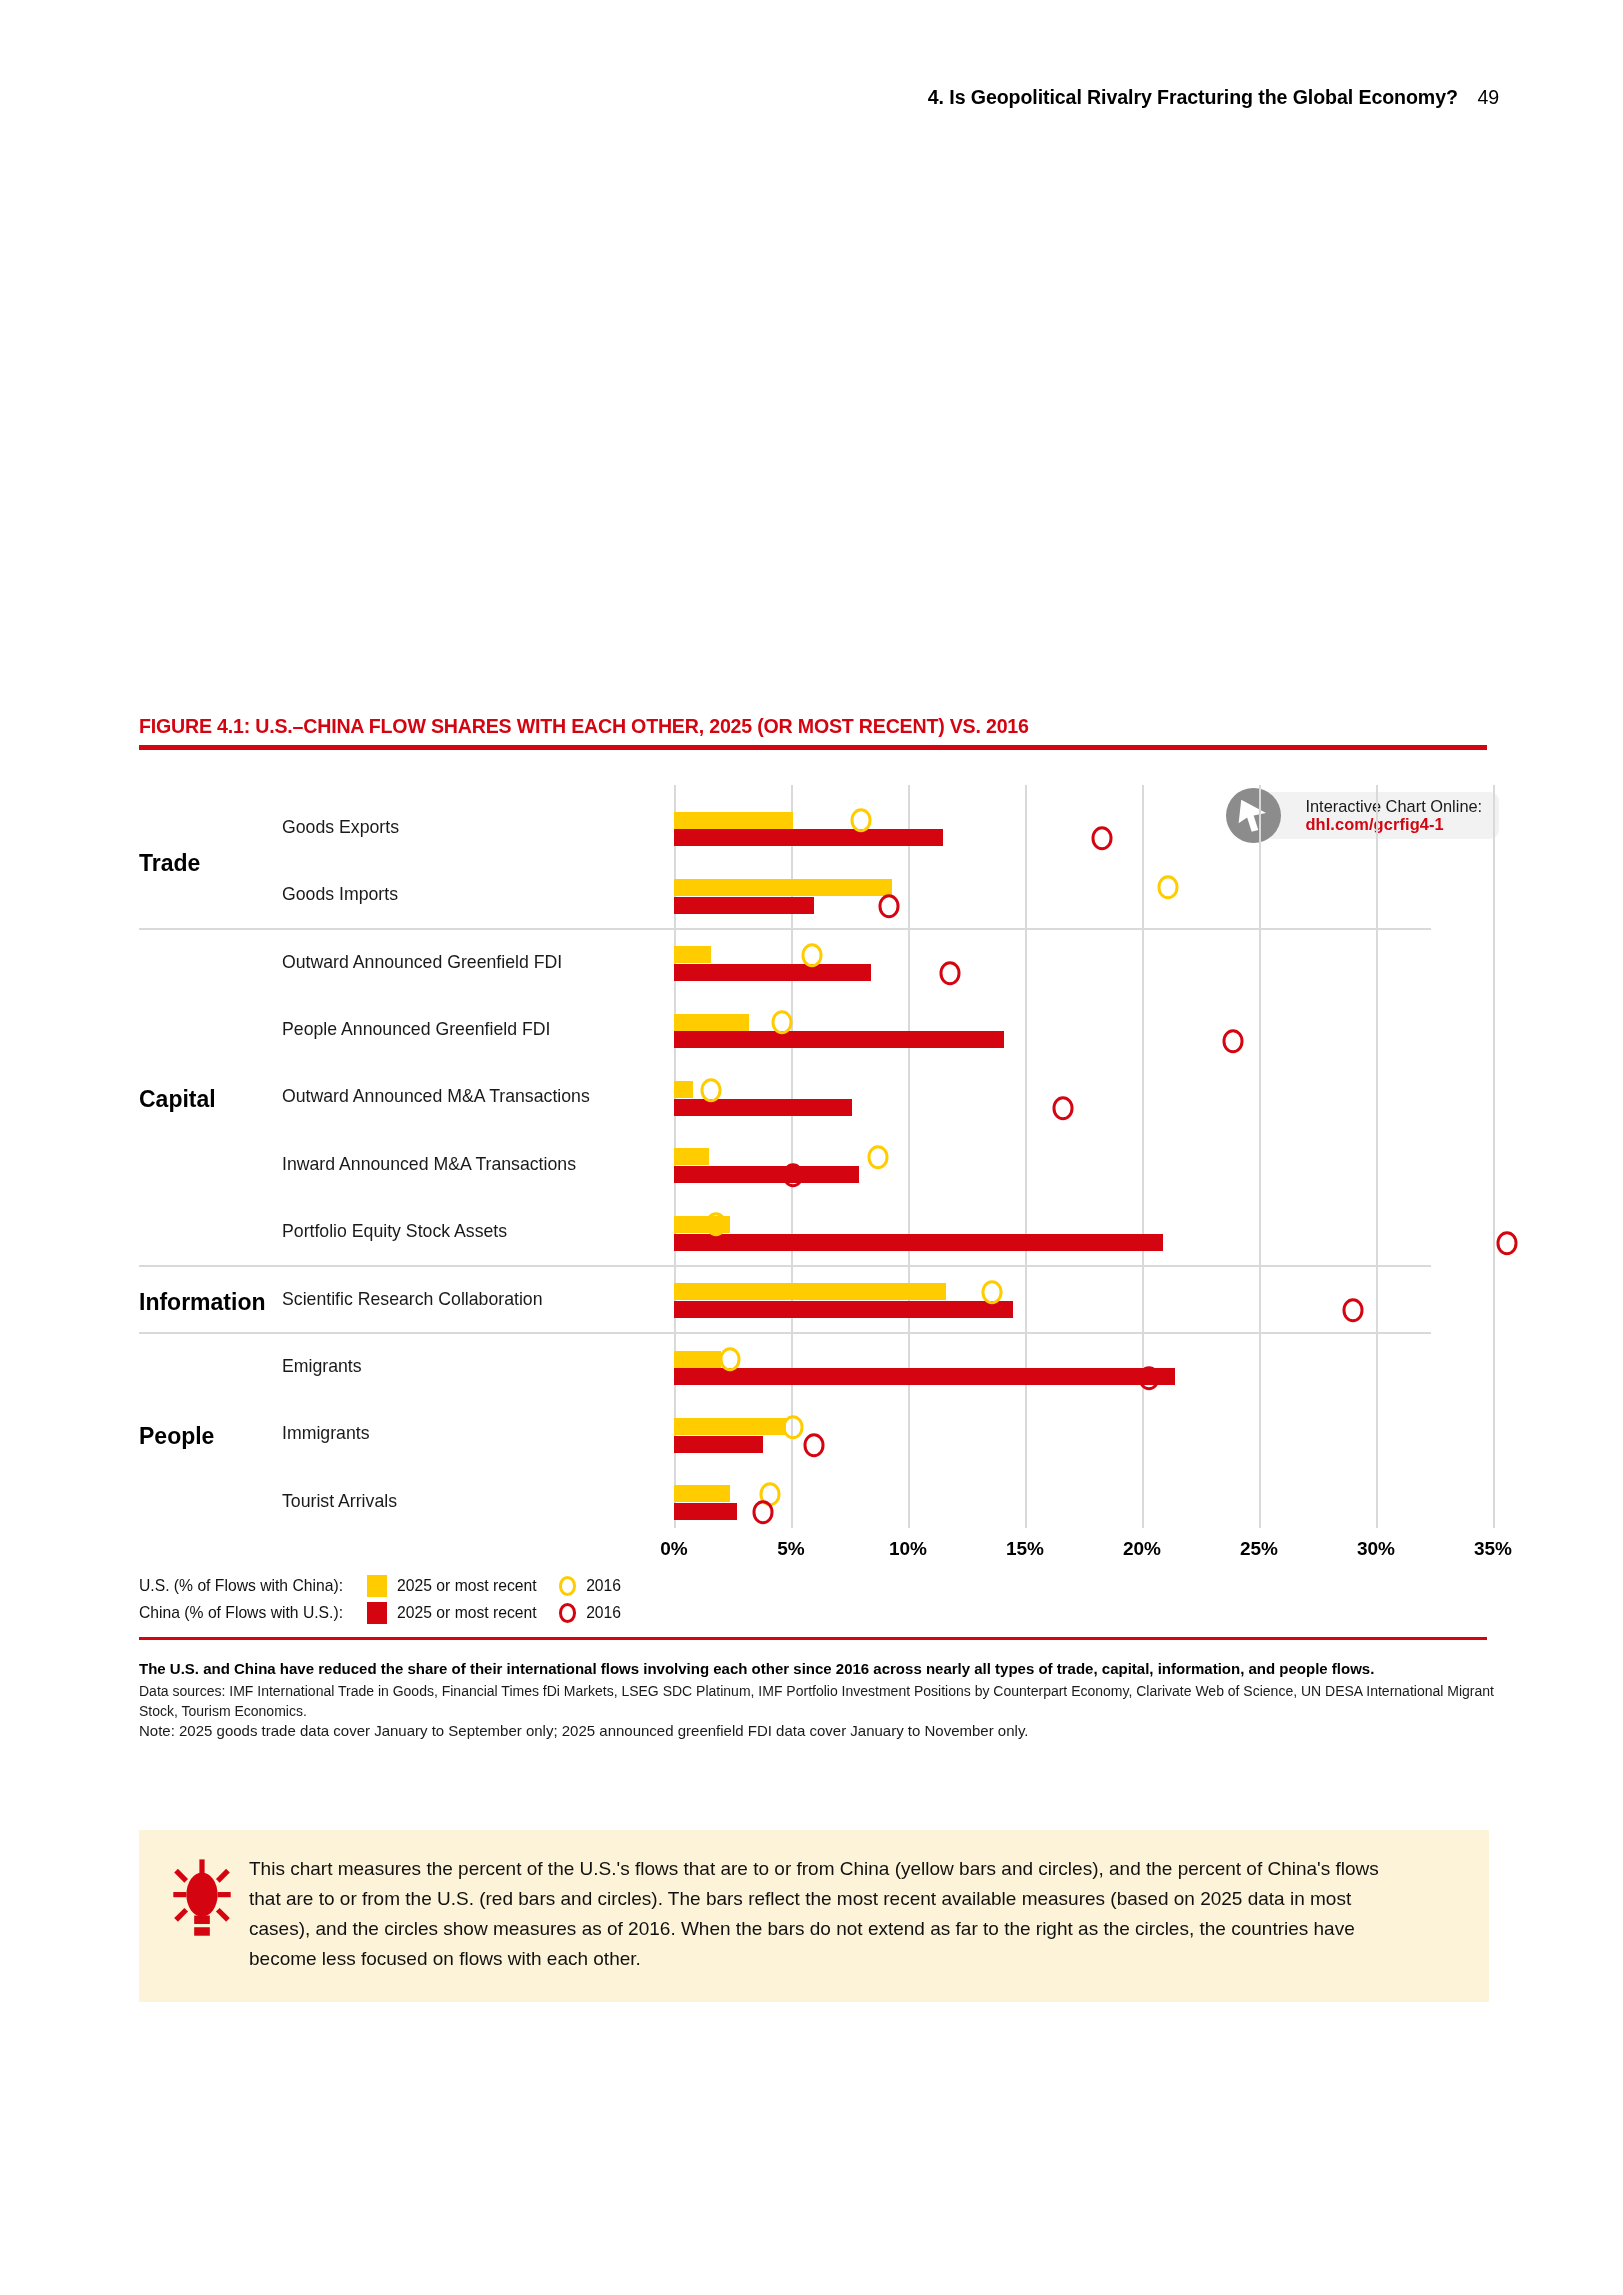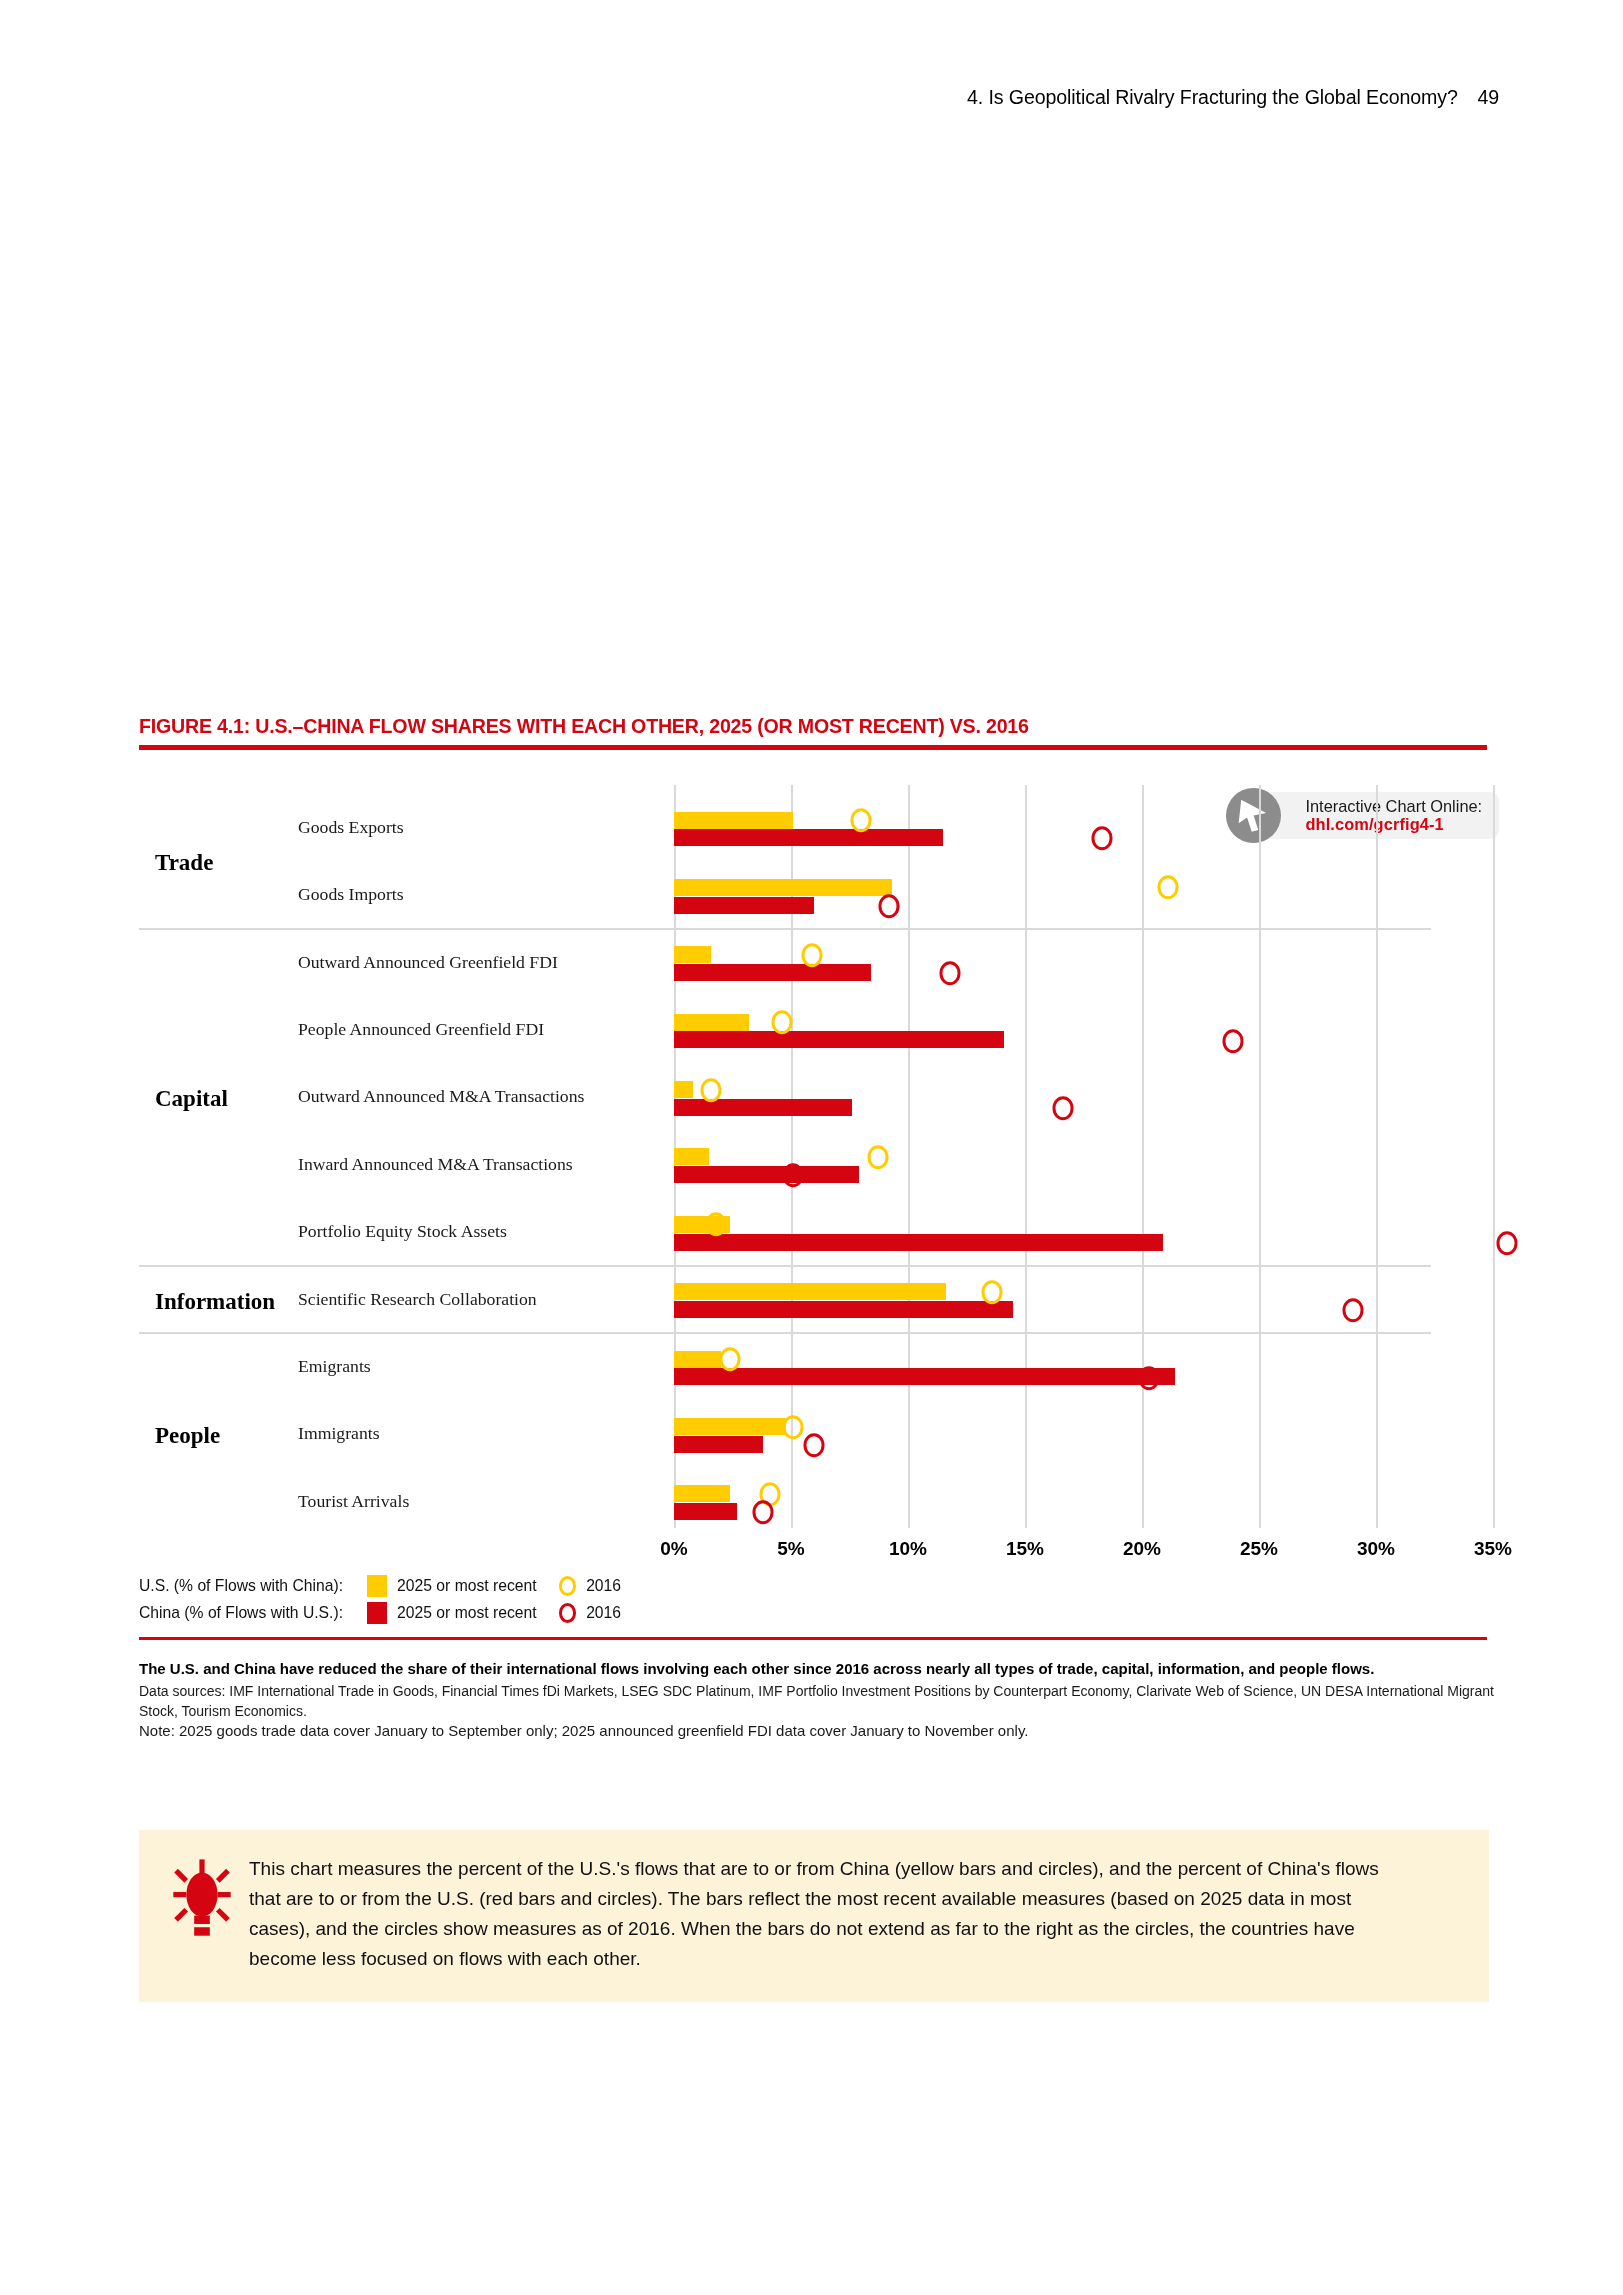--- a/index.html
+++ b/index.html
@@ -8,38 +8,38 @@
     font-family:"Liberation Sans",sans-serif;color:#111111;
   }
   .page{position:absolute;inset:0;}
 
   
   .runhead{
     position:absolute;left:0;right:124px;top:86px;
     text-align:right;font-size:19.6px;font-weight:bold;color:#000;
     letter-spacing:-0.1px;
   }
-  .runhead .ttl{font-weight:normal;}
+  .runhead .ttl{font-weight:bold;}
   .runhead .pg{font-weight:normal;margin-left:19.6px;font-size:19.6px;}
 
   
   .fig-title{
     position:absolute;left:139px;top:715px;
     font-size:19.6px;font-weight:bold;color:#D40511;letter-spacing:-0.2px;
     white-space:nowrap;
   }
   .fig-rule{
     position:absolute;left:139px;top:745px;width:1348px;height:4.6px;background:#D40511;
   }
 
   
   .chart{
     position:absolute;left:139px;top:785px;width:1355px;height:759px;
   }
-  .lbl-col{position:absolute;left:16px;top:0;width:535px;height:743px;font-family:Liberation Serif, serif;}
+  .lbl-col{position:absolute;left:0;top:0;width:535px;height:743px;}
   .plot{
     position:absolute;left:535px;top:0;right:0;height:743px;
   }
   
   .grp-divider{position:absolute;left:0;width:1292px;height:2px;background:#D9D9D9;}
 
   
   .grp-name{
     position:absolute;left:0;font-size:23px;font-weight:bold;color:#000;
     white-space:nowrap;

